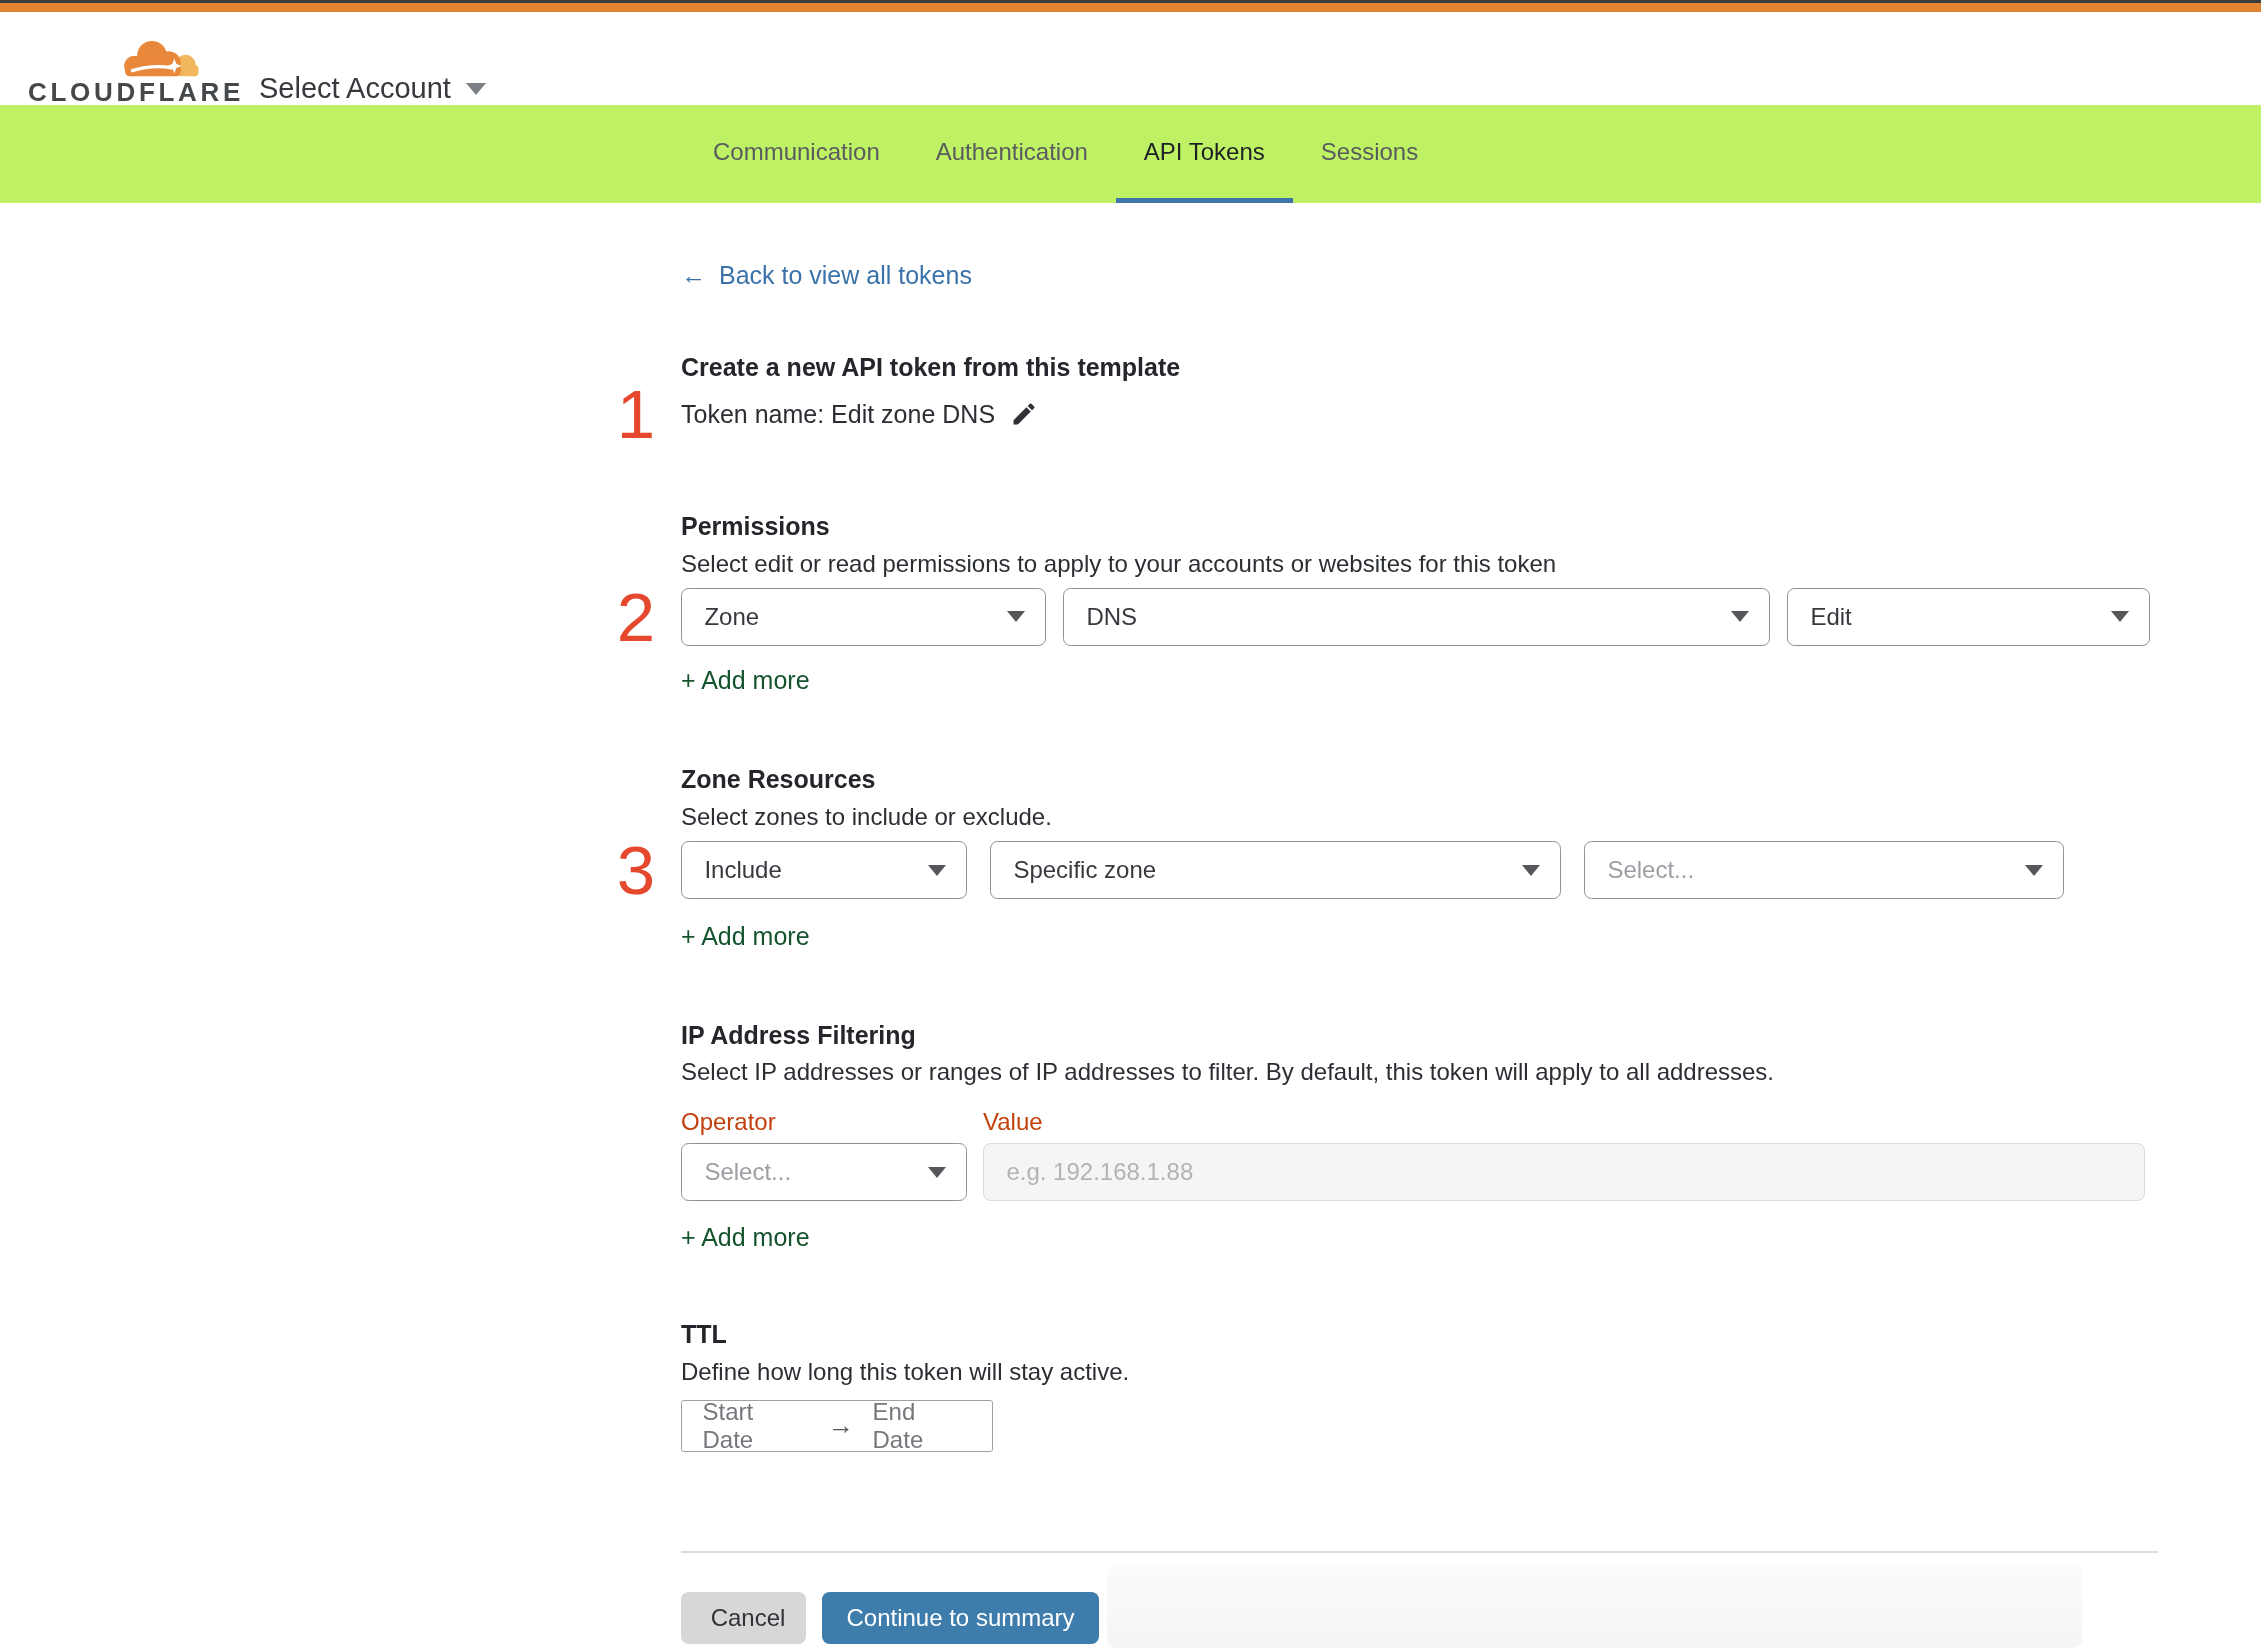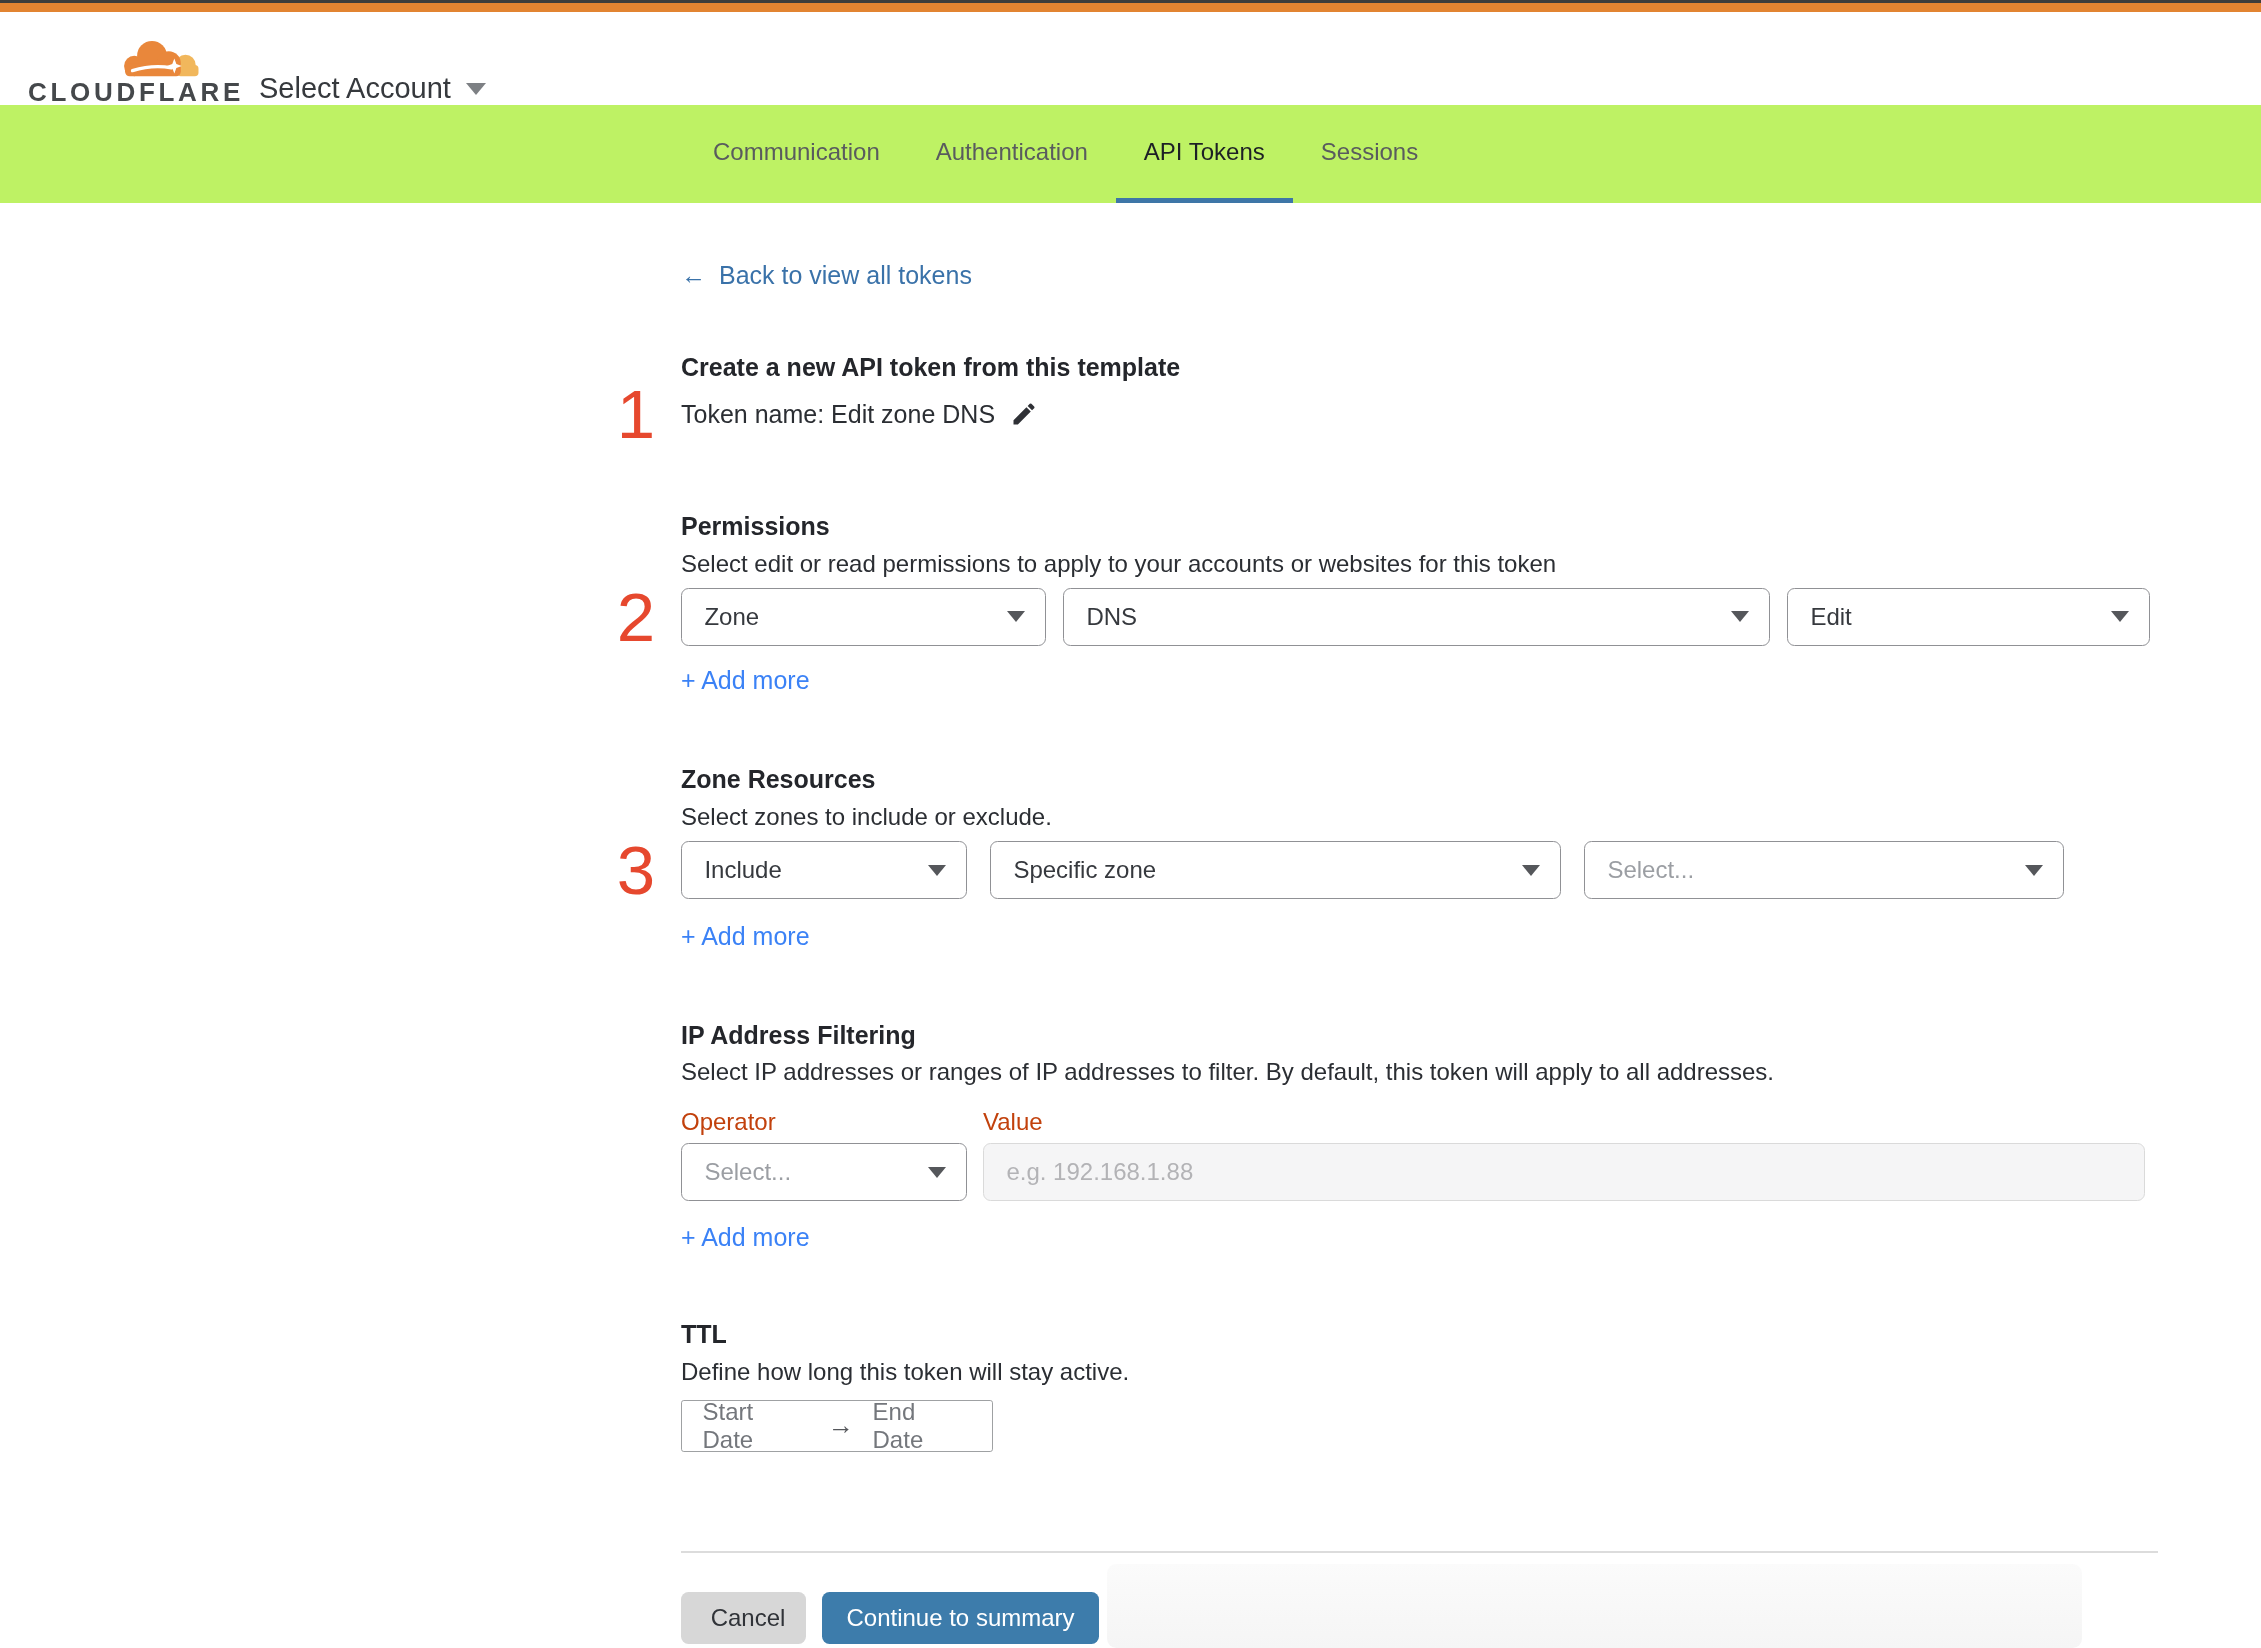--- a/index.html
+++ b/index.html
@@ -93,21 +93,21 @@
     width:0; height:0; margin-left:11.2px;
     border-left:9.3px solid transparent; border-right:9.3px solid transparent;
     border-top:11.2px solid #55575b;
   }
 
   .w391 { width:365px; } .w758 { width:707px; } .w389 { width:363px; }
   .w307 { width:286px; } .w613 { width:571px;justify-content:center; } .w515 { width:480px; }
 
   .add-more {
     margin-top:20.5px; display:inline-block;
-    color:#3b82f6; font-size:25px; cursor:pointer;
+    color:#14532d; font-size:25px; cursor:pointer;
   }
   .add-more.mt24 { margin-top:22.4px; }
 
   .field-labels { margin-top:20.5px; display:flex; font-size:24px; color:#c2410c; }
   .field-labels .op-label { width:302px; }
 
   .value-input {
     width:1162px; height:58px;
     background:#f5f5f6; border:1.9px solid #dadada; border-radius:7.5px;
     font-family:"Liberation Sans", sans-serif;

